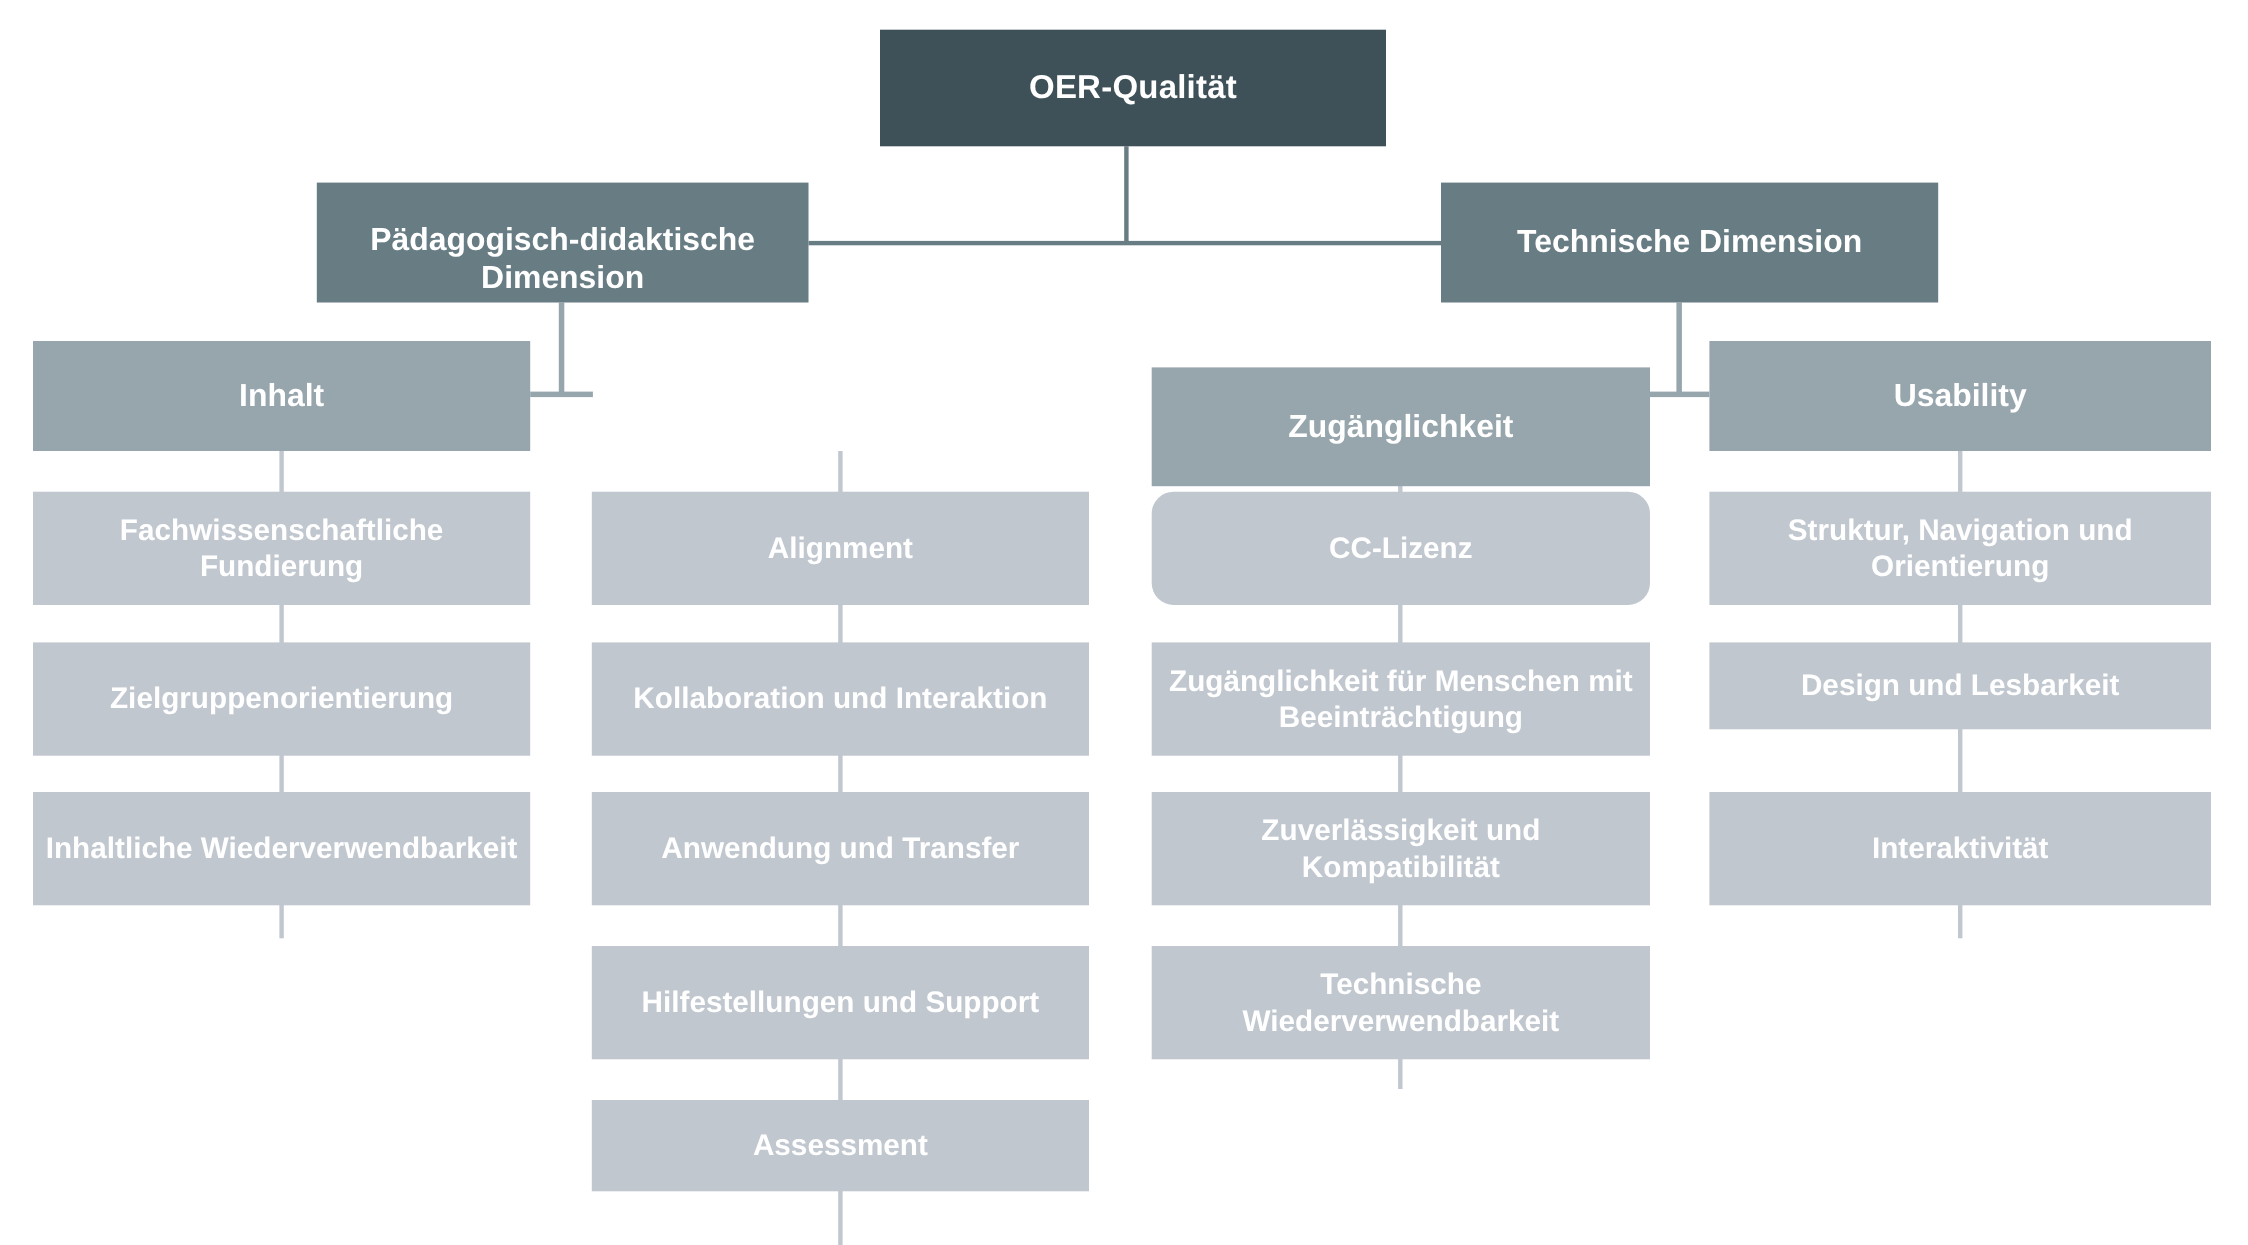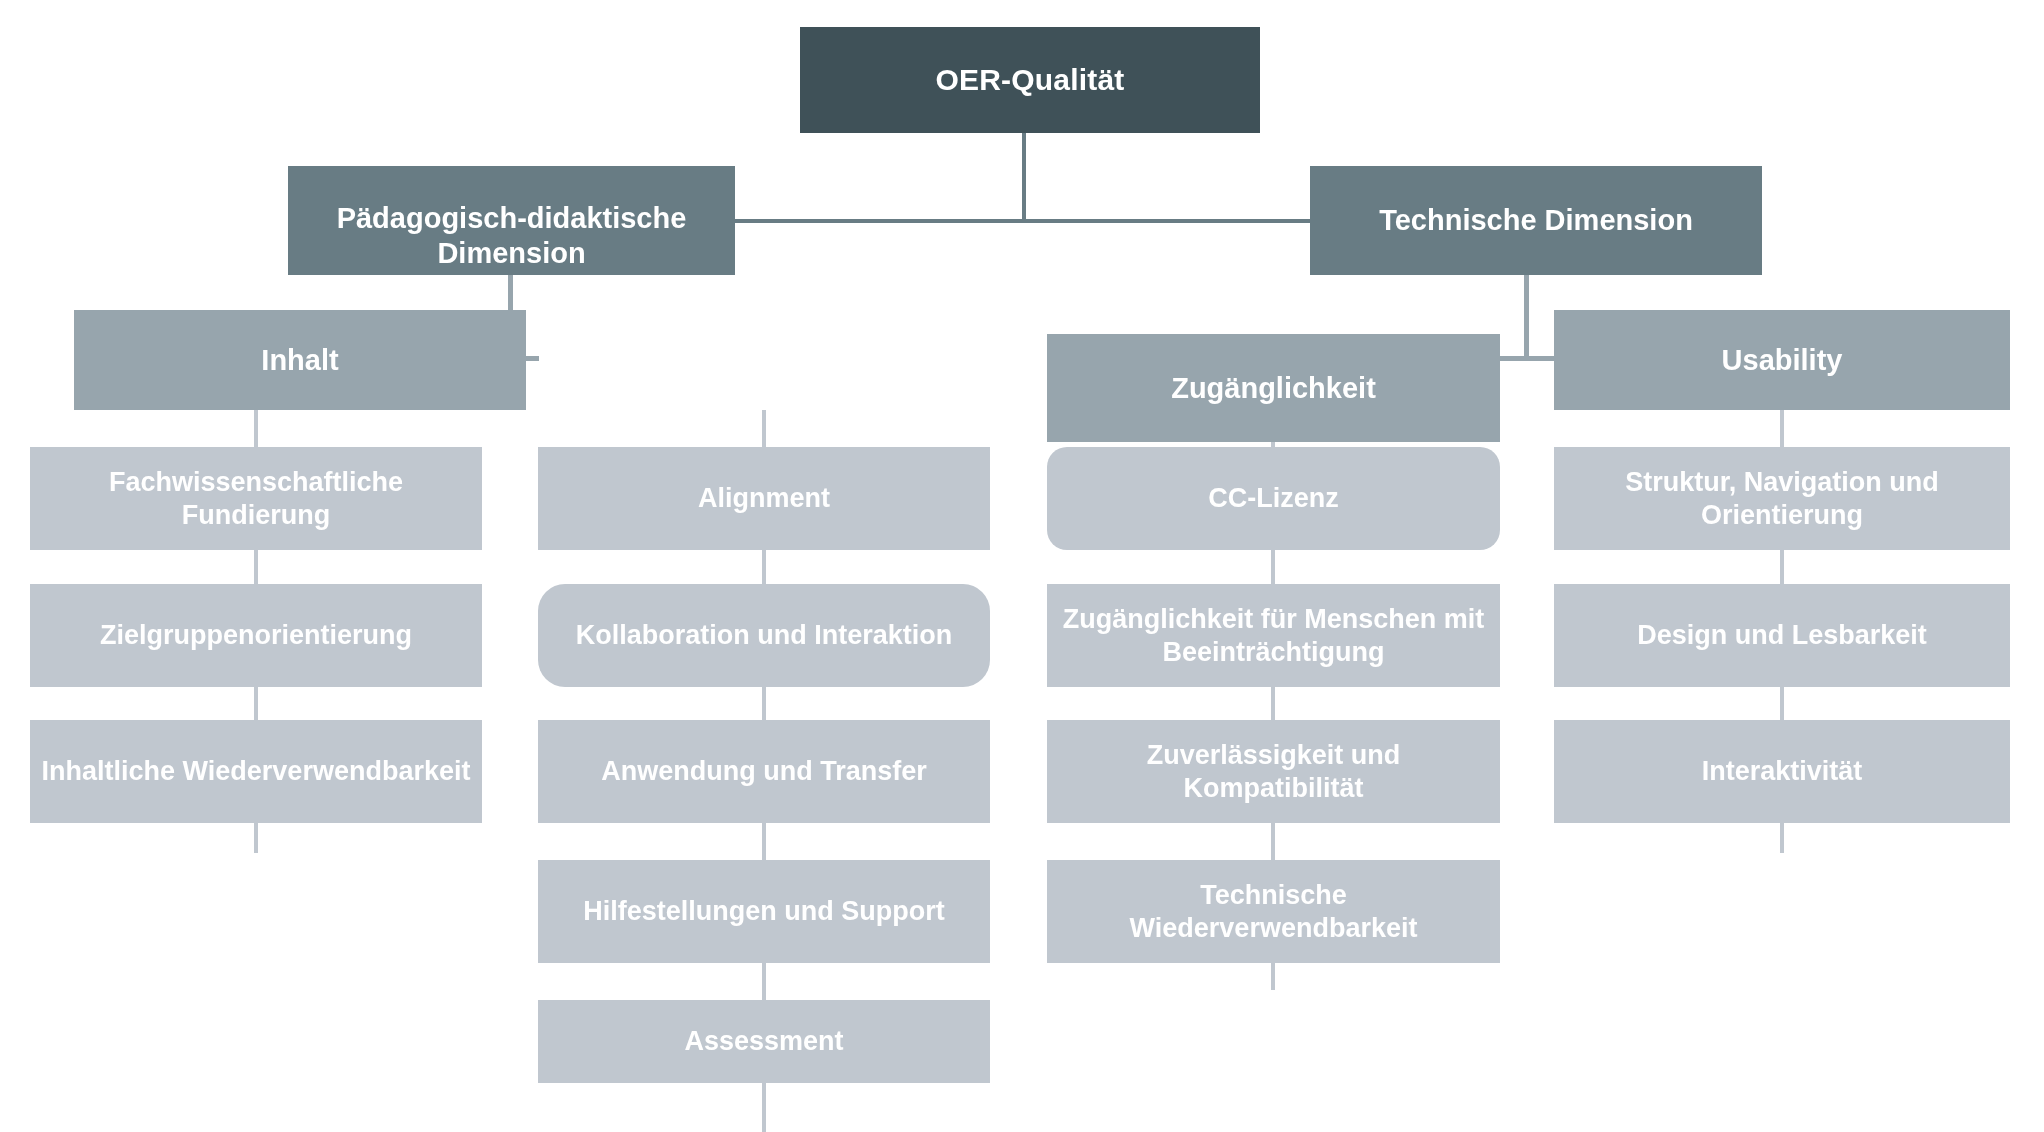--- a/index.html
+++ b/index.html
@@ -44,21 +44,21 @@
     <span>OER-Qualität</span>
   </div>
 
   <div class="node lvl1" style="left:288px;top:166px;width:447px;height:109px;align-items:flex-end;">
     <span>Pädagogisch-didaktische Dimension</span>
   </div>
   <div class="node lvl1" style="left:1310px;top:166px;width:452px;height:109px;">
     <span>Technische Dimension</span>
   </div>
 
-  <div class="node lvl2" style="left:30px;top:310px;width:452px;height:100px;margin-left:44px;">
+  <div class="node lvl2" style="left:30px;top:310px;width:452px;height:100px;">
     <span>Inhalt</span>
   </div>
   <div class="node lvl2" style="left:1047px;top:310px;width:453px;height:108px;margin-top:24px;">
     <span>Zugänglichkeit</span>
   </div>
   <div class="node lvl2" style="left:1554px;top:310px;width:456px;height:100px;">
     <span>Usability</span>
   </div>
 
   <div class="node lvl3" style="left:30px;top:447px;width:452px;height:103px;">
@@ -67,21 +67,21 @@
   <div class="node lvl3" style="left:30px;top:584px;width:452px;height:103px;">
     <span>Zielgruppenorientierung</span>
   </div>
   <div class="node lvl3" style="left:30px;top:720px;width:452px;height:103px;text-align:center;">
     <span>Inhaltliche Wiederverwendbarkeit</span>
   </div>
 
   <div class="node lvl3" style="left:538px;top:447px;width:452px;height:103px;">
     <span>Alignment</span>
   </div>
-  <div class="node lvl3" style="left:538px;top:584px;width:452px;height:103px;border-radius:27px;">
+  <div class="node lvl3" style="left:538px;top:584px;width:452px;height:103px;">
     <span>Kollaboration und Interaktion</span>
   </div>
   <div class="node lvl3" style="left:538px;top:720px;width:452px;height:103px;">
     <span>Anwendung und Transfer</span>
   </div>
   <div class="node lvl3" style="left:538px;top:860px;width:452px;height:103px;">
     <span>Hilfestellungen und Support</span>
   </div>
   <div class="node lvl3" style="left:538px;top:1000px;width:452px;height:83px;">
     <span>Assessment</span>
@@ -96,20 +96,20 @@
   <div class="node lvl3" style="left:1047px;top:720px;width:453px;height:103px;">
     <span>Zuverlässigkeit und Kompatibilität</span>
   </div>
   <div class="node lvl3" style="left:1047px;top:860px;width:453px;height:103px;">
     <span>Technische Wiederverwendbarkeit</span>
   </div>
 
   <div class="node lvl3" style="left:1554px;top:447px;width:456px;height:103px;">
     <span>Struktur, Navigation und Orientierung</span>
   </div>
-  <div class="node lvl3" style="left:1554px;top:584px;width:456px;height:103px;">
+  <div class="node lvl3" style="left:1554px;top:584px;width:456px;height:79px;">
     <span>Design und Lesbarkeit</span>
   </div>
   <div class="node lvl3" style="left:1554px;top:720px;width:456px;height:103px;">
     <span>Interaktivität</span>
   </div>
 
 </div>
 
 </body></html>

